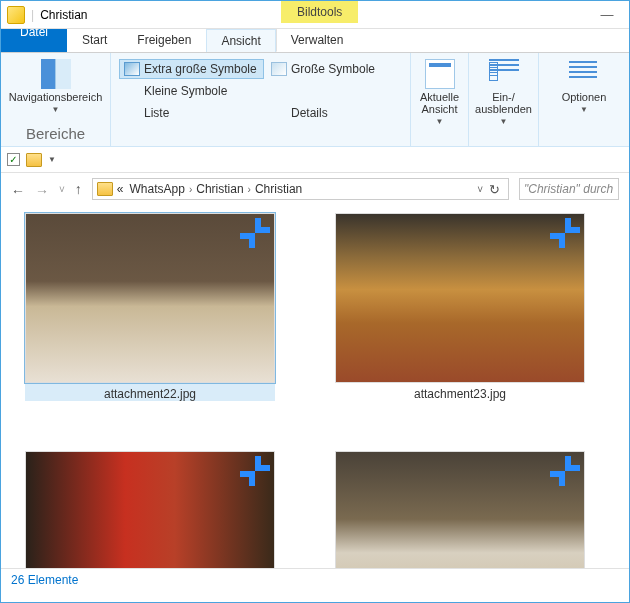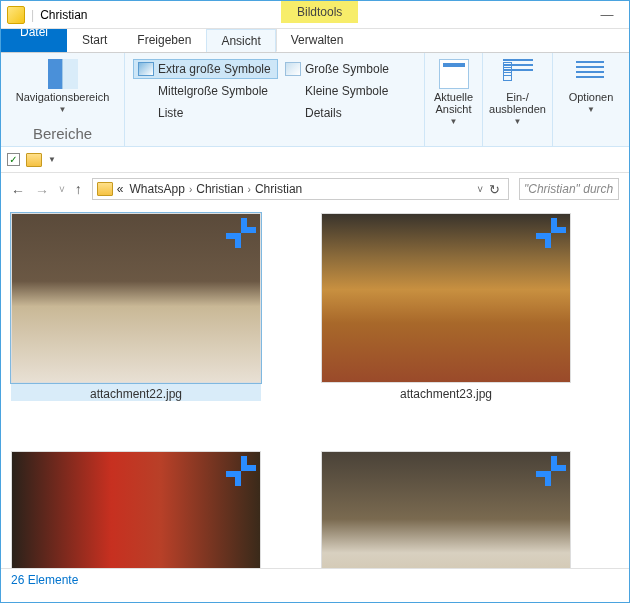--- a/index.html
+++ b/index.html
@@ -32,21 +32,21 @@
 .qfolder{width:16px;height:14px;background:linear-gradient(#ffe08a,#f5c244);border:1px solid #c79a20;border-radius:1px}
 .addrbar{height:32px;display:flex;align-items:center;padding:0 10px;gap:10px}
 .navarrow{color:#999;font-size:14px}
 .navarrow.on{color:#555}
 .bc{flex:1;height:22px;border:1px solid #ccc;display:flex;align-items:center;padding:0 4px;gap:2px;overflow:hidden}
 .bc .bicon2{width:16px;height:14px;background:linear-gradient(#ffe08a,#f5c244);border:1px solid #c79a20;border-radius:1px}
 .crumb{font-size:12px;color:#333;padding:0 2px}
 .sep{color:#666;font-size:10px}
 .ref{color:#555;font-size:13px;padding:0 4px}
 .sch{height:22px;width:100px;border:1px solid #ccc;display:flex;align-items:center;padding:0 4px;color:#888;font-size:12px;font-style:italic;overflow:hidden;white-space:nowrap}
-.content{height:364px;overflow:hidden;padding:8px 10px;display:flex;flex-wrap:wrap;gap:50px 60px;align-content:flex-start}
+.content{height:364px;overflow:hidden;padding:8px 24px;display:flex;flex-wrap:wrap;gap:50px 60px;align-content:flex-start}
 .thumbwrap{width:250px;display:flex;flex-direction:column;align-items:center;gap:4px}
 .thumbwrap.sel .timg{outline:1px solid #7fb8e0}
 .thumbwrap.sel{background:#d9ecf9}
 .timg{width:250px;height:170px;position:relative;border:1px solid #ddd;background:#775c44}
 .tlabel{font-size:12px;color:#333}
 .compress{position:absolute;right:2px;top:2px;width:34px;height:34px}
 .status{position:absolute;bottom:12px;left:0;right:0;height:22px;border-top:1px solid #e1e1e1;display:flex;align-items:center;padding:0 10px;color:#0173cd;font-size:12px;background:#fff}
 .nav-split{display:flex;width:30px;height:30px}
 .nav-split div{flex:1}
 .nav-split .l{background:#4a90d9}
@@ -88,21 +88,21 @@
 
 <div class="tabs">
   <div class="tab file">Datei</div>
   <div class="tab">Start</div>
   <div class="tab">Freigeben</div>
   <div class="tab active">Ansicht</div>
   <div class="tab manage">Verwalten</div>
 </div>
 
 <div class="ribbon">
-  <div class="rgroup" style="width:124px">
+  <div class="rgroup" style="width:110px">
     <div class="bigbtn">
       <div class="nav-split bicon">
           <div class="l"></div>
           <div class="r"></div>
         </div>
       <div class="btext">Navigationsbereich</div>
       <span class="drop">▼</span>
     </div>
     <div class="glabel">Bereiche</div>
   </div>
@@ -112,24 +112,20 @@
         <div class="vitem sel" style="width:145px">
             <span class="vicon vg-xl"></span>
             <span>Extra große Symbole</span>
           </div>
         <div class="vitem" style="width:120px">
             <span class="vicon vg-l"></span>
             <span>Große Symbole</span>
           </div>
       </div>
       <div class="viewrow">
-        <div class="vitem" style="width:145px">
-            <span class="vicon vg-m"><i></i><i></i><i></i><i></i></span>
-            <span>Mittelgroße Symbole</span>
-          </div>
         <div class="vitem" style="width:120px">
             <span class="vicon vg-s"><i></i><i></i><i></i><i></i><i></i><i></i><i></i><i></i><i></i></span>
             <span>Kleine Symbole</span>
           </div>
       </div>
       <div class="viewrow">
         <div class="vitem" style="width:145px">
             <span class="vicon vg-list"><i></i><i></i><i></i></span>
             <span>Liste</span>
           </div>

